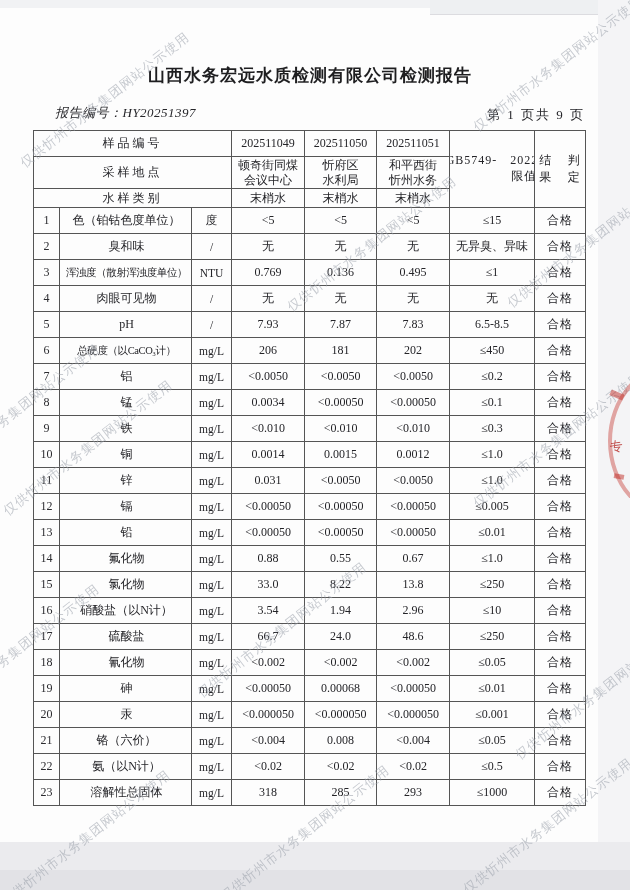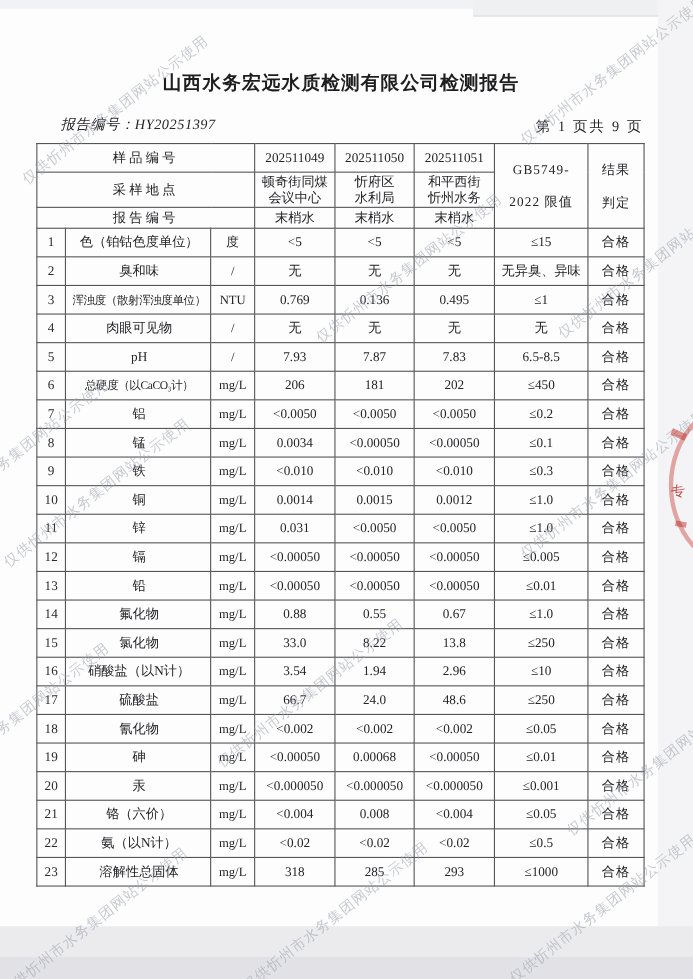--- a/index.html
+++ b/index.html
@@ -37,21 +37,21 @@
   }
   thead tr.h1{height:26px;}
   thead tr.h2{height:32px;}
   thead tr.h3{height:19px;}
   tbody tr{height:26px;}
   .h-label{letter-spacing:3px;}
   .two-line span{display:block;line-height:1.25;}
   .span-col{
     vertical-align:middle;
   }
-  .span-col .stack{display:flex;flex-direction:column;justify-content:space-between;gap:13px;}
+  .span-col .stack{display:flex;flex-direction:row;justify-content:center;gap:13px;}
   .span-col .stack span{display:block;letter-spacing:1px;}
   .c-no{color:#2b2b2f;}
   .c-name{text-align:center;padding-left:5px !important;letter-spacing:0;white-space:nowrap;}
   .c-name.tight{font-size:10.5px;letter-spacing:-.4px;}
   .c-unit{font-size:11.5px;}
   .c-result{letter-spacing:1px;}
 
   
   .wm-layer{position:absolute;left:0;top:0;width:630px;height:890px;z-index:5;pointer-events:none;}
   .wm{
@@ -131,21 +131,21 @@
           <th class="two-line">
             <span>忻府区</span>
             <span>水利局</span>
           </th>
           <th class="two-line">
             <span>和平西街</span>
             <span>忻州水务</span>
           </th>
         </tr>
         <tr class="h3">
-          <th colspan="3" class="h-label">报告编号</th>
+          <th colspan="3" class="h-label">水样类别</th>
           <th>末梢水</th>
           <th>末梢水</th>
           <th>末梢水</th>
         </tr>
       </thead>
       <tbody>
           <tr>
       <td class="c-no">1</td>
       <td class="c-name">色（铂钴色度单位）</td>
       <td class="c-unit">度</td>

